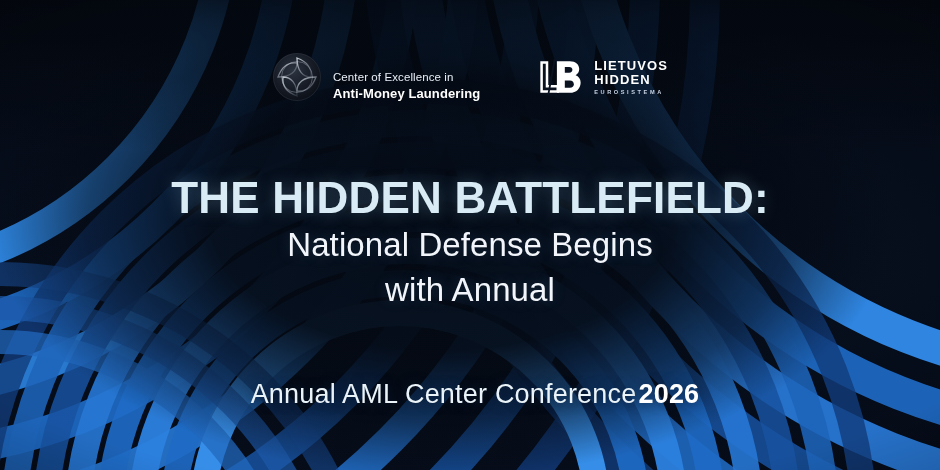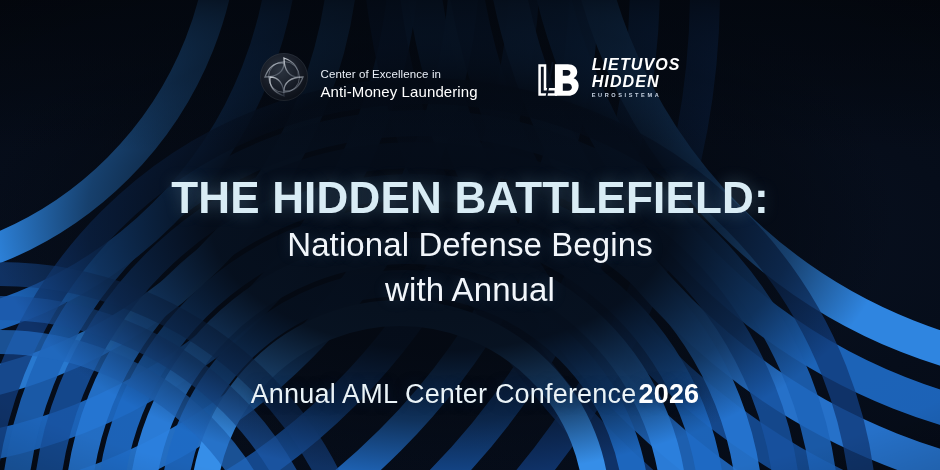--- a/index.html
+++ b/index.html
@@ -52,26 +52,26 @@
 
   .logobar{
     position:absolute;top:52px;left:0;right:0;
     display:flex;justify-content:center;align-items:center;gap:58px;
   }
   .logo{display:flex;align-items:flex-end;gap:11px;}
 
   .coe-mark{width:50px;height:50px;flex:0 0 auto;display:block;}
   .coe-text{line-height:1.32;}
   .coe-l1{font-size:11.5px;color:#e9eef6;font-weight:400;letter-spacing:.1px;white-space:nowrap;}
-  .coe-l2{font-size:15px;color:#ffffff;font-weight:400;letter-spacing:.1px;white-space:nowrap;}
+  .coe-l2{font-size:13px;color:#ffffff;font-weight:700;letter-spacing:.1px;white-space:nowrap;}
 
   .lb-mark{width:45px;height:36px;flex:0 0 auto;display:block;}
   .lb-text{line-height:1.08;}
   .lb-l1,.lb-l2{
-    font-size:16px;font-weight:700;color:#fff;letter-spacing:1.1px;white-space:nowrap;font-style:italic;
+    font-size:13px;font-weight:700;color:#fff;letter-spacing:1.1px;white-space:nowrap;
   }
   .lb-l3{
     font-size:5.6px;font-weight:700;color:#c9d4e4;letter-spacing:2.6px;
     white-space:nowrap;margin-top:2px;
   }
 
   .headline{
     position:absolute;left:0;right:0;top:172px;text-align:center;
   }
   .h-line1{

